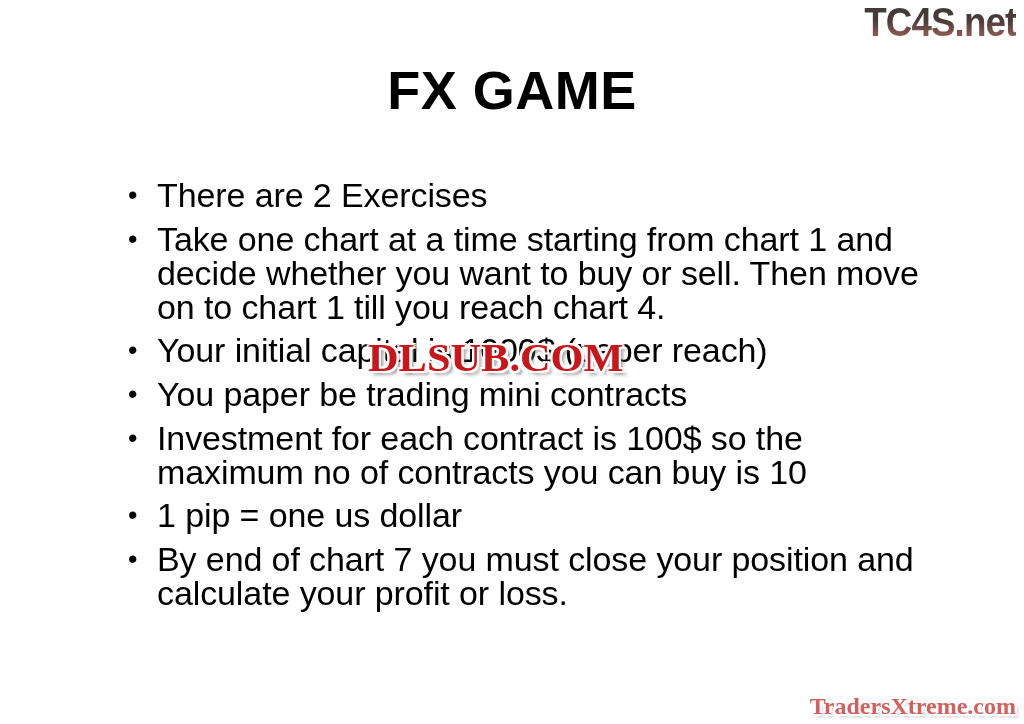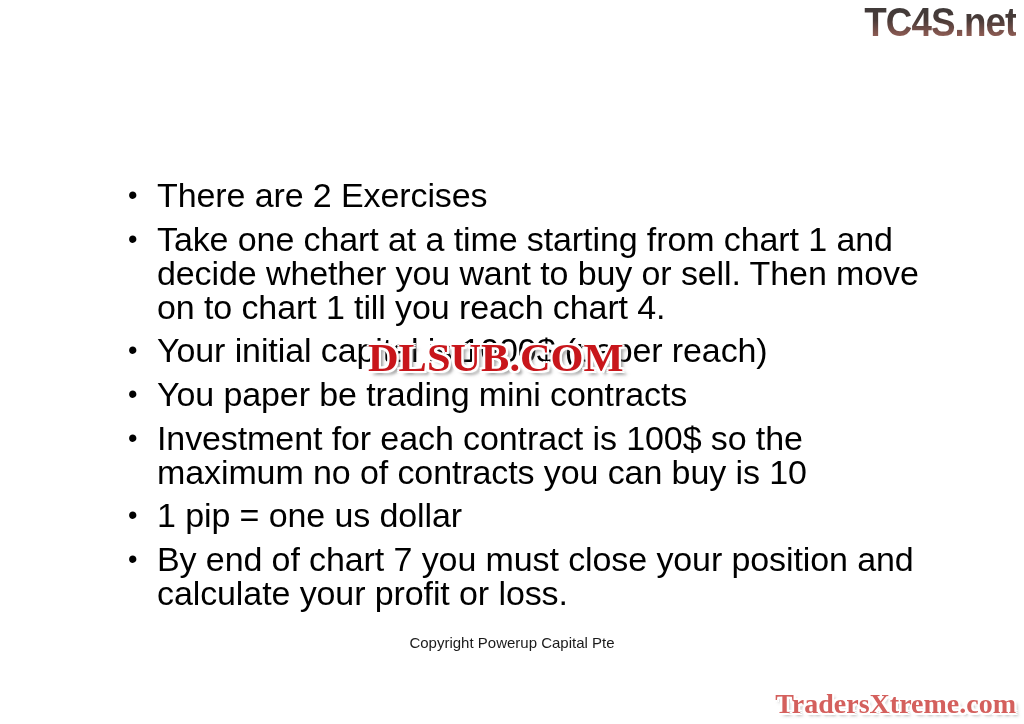--- a/index.html
+++ b/index.html
@@ -128,21 +128,21 @@
       -2px  0px 0 #ffffff,
        2px  0px 0 #ffffff,
        4px  4px 3px rgba(90,90,90,0.55);
   }
 
   
   #wm-traders {
     position: absolute;
     right: 8px;
     bottom: 4px;
-    font-size: 28px;
+    font-size: 24px;
     font-weight: bold;
     font-family: "Liberation Serif", serif;
     letter-spacing: 0px;
     color: #d4605d;
     white-space: nowrap;
     text-shadow:
       -2px -2px 0 #ffffff,
        2px -2px 0 #ffffff,
       -2px  2px 0 #ffffff,
        2px  2px 0 #ffffff,
@@ -152,20 +152,21 @@
        2px  0px 0 #ffffff,
        3px  3px 3px rgba(120,120,120,0.5);
     text-align: center;
   }
 </style>
 </head>
 <body>
 
 <div id="slide">
 
+  <div id="slide-title">FX GAME</div>
 
   <div id="bullet-list">
 
     <div class="bullet-row">
       <span class="bullet-marker">•</span>
       <span class="bullet-text">There are 2 Exercises</span>
     </div>
 
     <div class="bullet-row">
       <span class="bullet-marker">•</span>
@@ -193,21 +194,20 @@
     </div>
 
     <div class="bullet-row">
       <span class="bullet-marker">•</span>
       <span class="bullet-text">By end of chart 7 you must close your position and calculate your profit or loss.</span>
     </div>
 
   </div>
 
   <div id="footer">
-    <span class="footer-line">Copyright Powerup Capital Pte</span>
   </div>
 
   <div id="wm-tc4s">TC4S.net</div>
 
   <div id="wm-dlsub">DLSUB.COM</div>
 
   <div id="wm-traders">TradersXtreme.com</div>
 
 </div>
 

